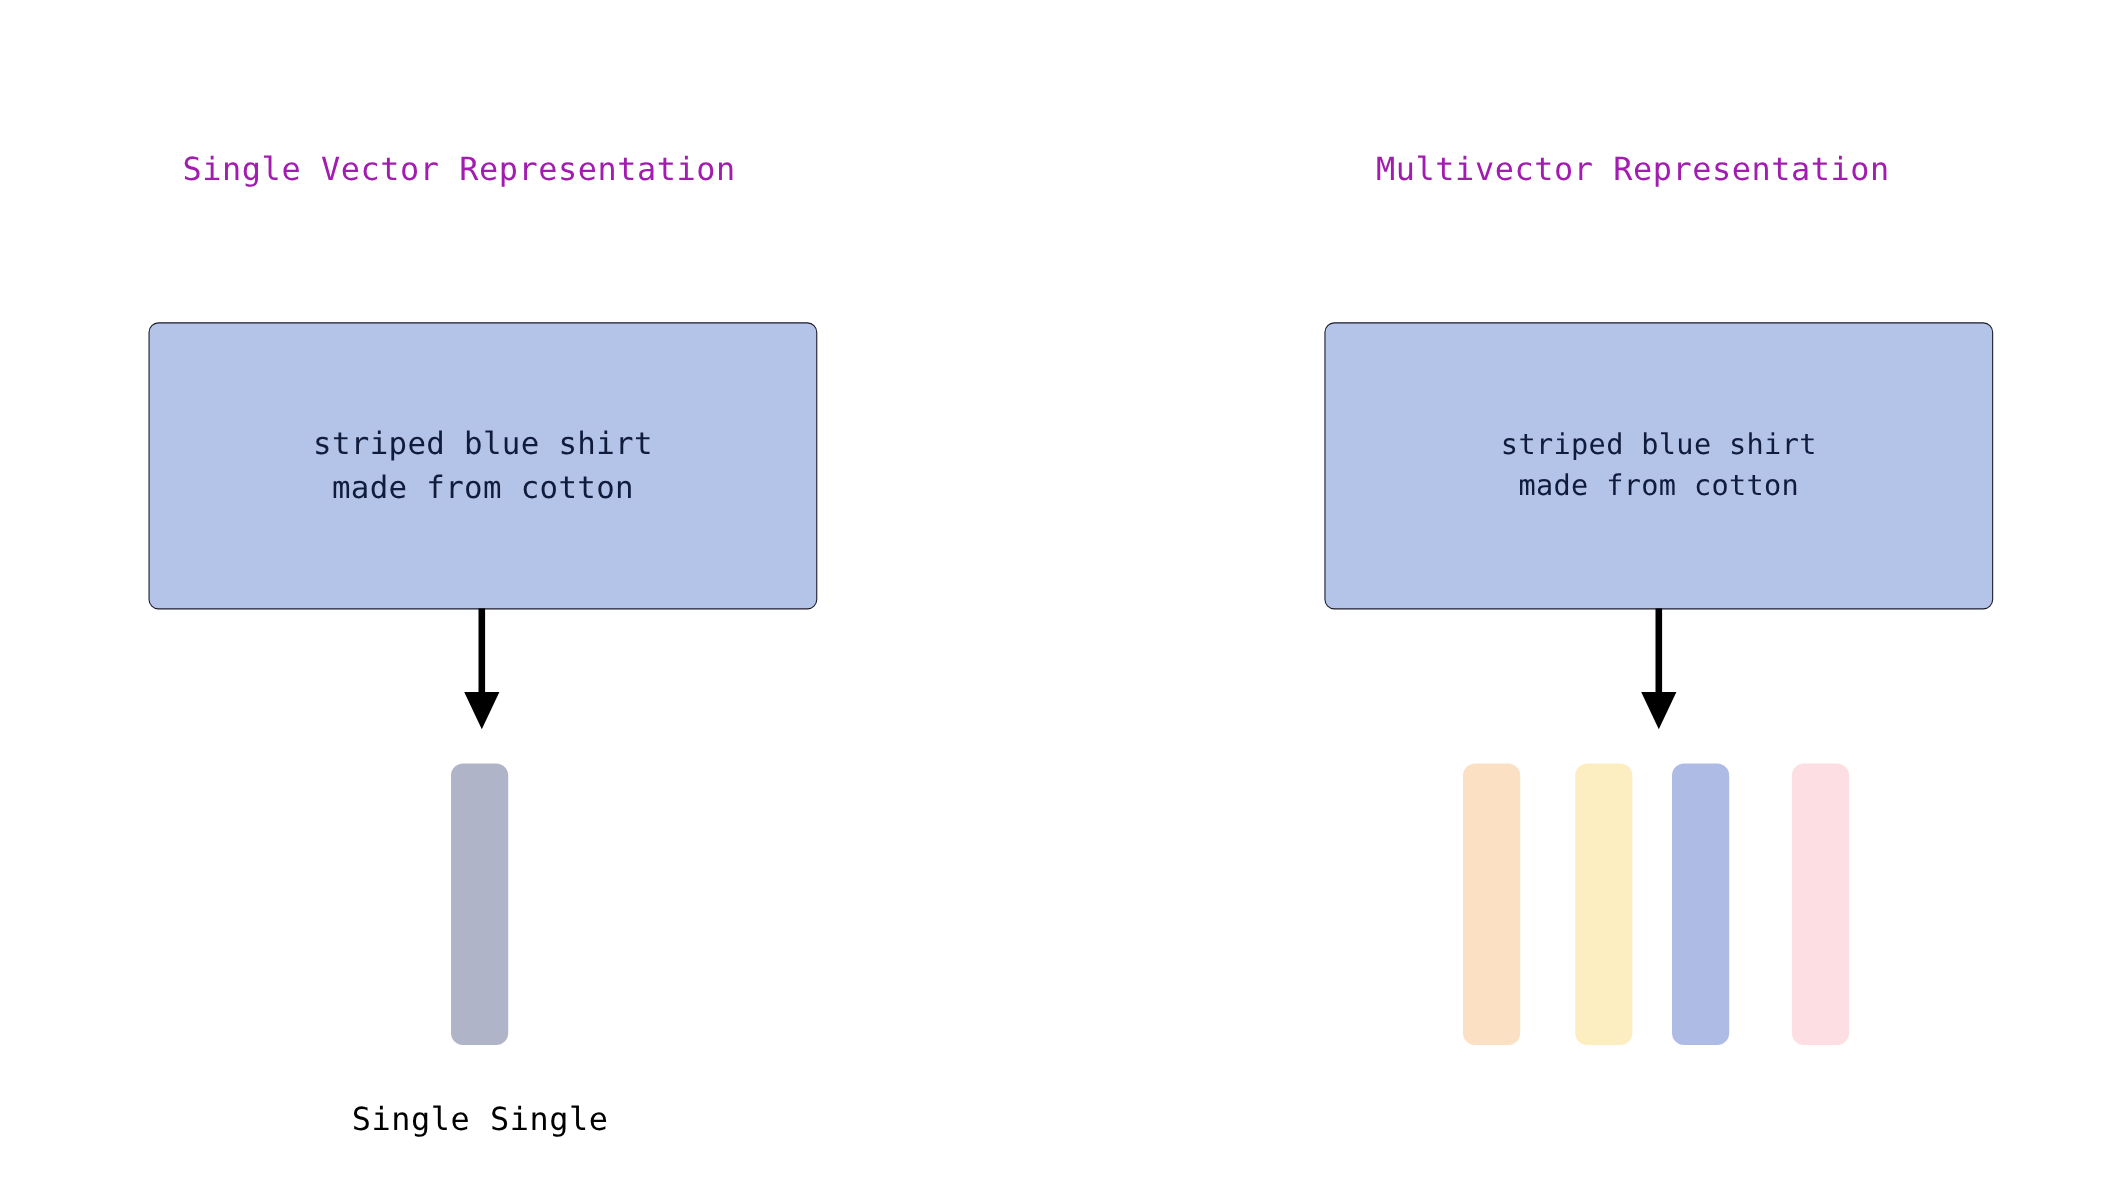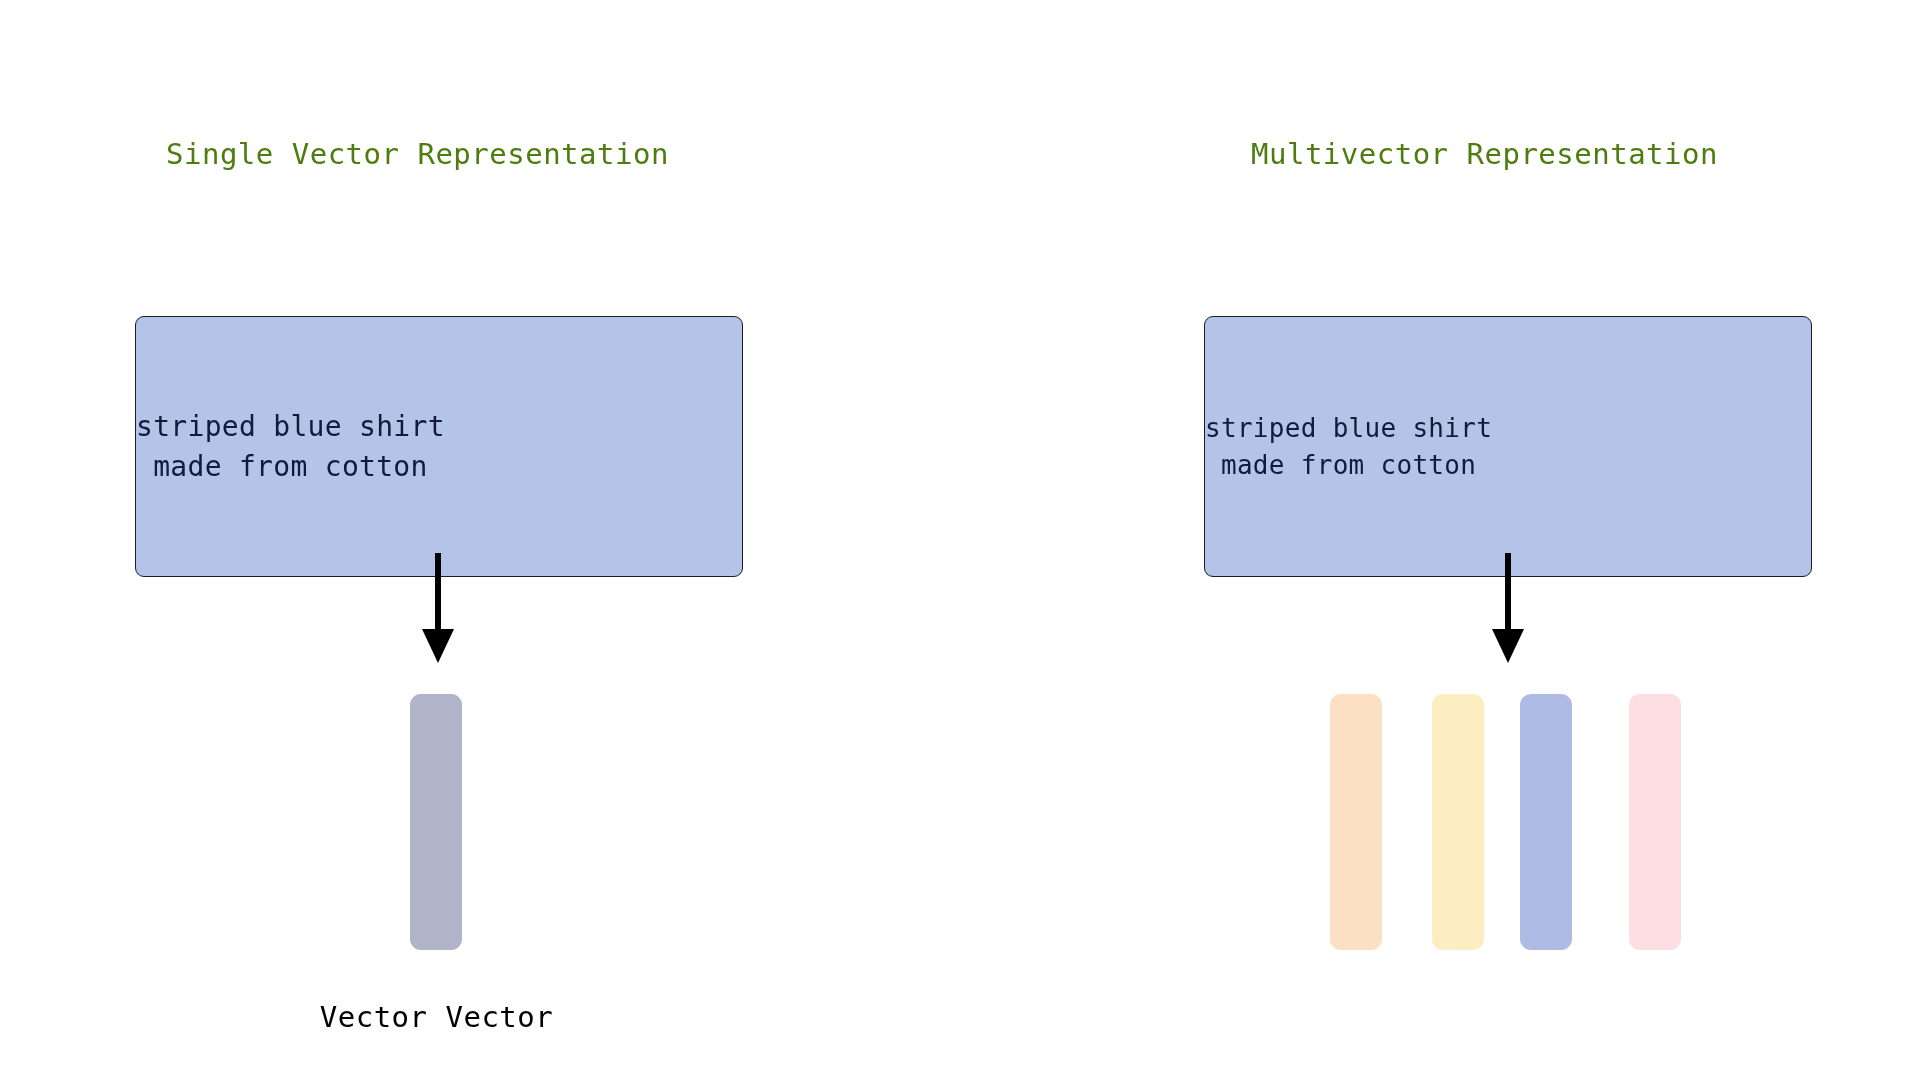--- a/index.html
+++ b/index.html
@@ -19,38 +19,37 @@
     position: absolute;
     inset: 0;
   }
 
   
   .panel-title {
     position: absolute;
     font-family: "DejaVu Sans Mono", "Liberation Mono", monospace;
     font-size: 29px;
     font-weight: 400;
-    color: #4d7c0f;
+    color: #a21caf;
     letter-spacing: 0.5px;
     white-space: nowrap;
   }
   #title-left  { left: 166px;  top: 137px; }
   #title-right { left: 1251px; top: 137px; }
 
   
   .doc-box {
     position: absolute;
     background: #b4c4e8;
     border: 1.6px solid #1b1b2b;
     border-radius: 9px;
     box-sizing: border-box;
     display: flex;
     align-items: center;
-    justify-content: flex-start;
-    margin-top: 23px;
+    justify-content: center;
   }
   #doc-box-left {
     left: 135px;
     top: 293px;
     width: 608px;
     height: 261px;
   }
   #doc-box-right {
     left: 1204px;
     top: 293px;
@@ -121,21 +120,21 @@
 made from cotton</div>
   </div>
 
   <svg class="arrow" id="arrow-left" viewBox="0 0 40 112">
     <line x1="20" y1="0" x2="20" y2="84" stroke="#000000" stroke-width="6"></line>
     <polygon points="20,110 4,76 36,76" fill="#000000"></polygon>
   </svg>
 
   <div class="bar" id="single-vector-bar" style="background: rgb(176, 180, 201);"></div>
 
-  <div class="caption" id="caption-left">Vector Vector</div>
+  <div class="caption" id="caption-left">Single Single</div>
 
   <div class="panel-title" id="title-right">Multivector Representation</div>
 
   <div class="doc-box" id="doc-box-right" style="background: rgb(180, 196, 232); border-color: rgb(27, 27, 43);">
     <div class="doc-text" id="doc-text-right" style="color: rgb(17, 28, 61);">striped blue shirt
 made from cotton</div>
   </div>
 
   <svg class="arrow" id="arrow-right" viewBox="0 0 40 112">
     <line x1="20" y1="0" x2="20" y2="84" stroke="#000000" stroke-width="6"></line>

